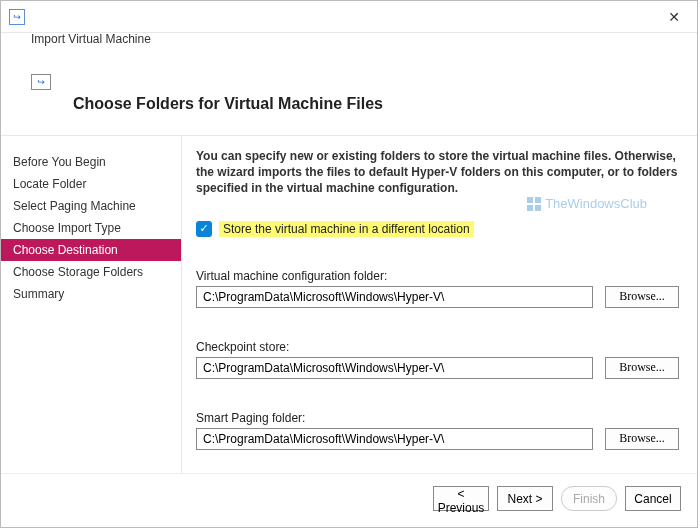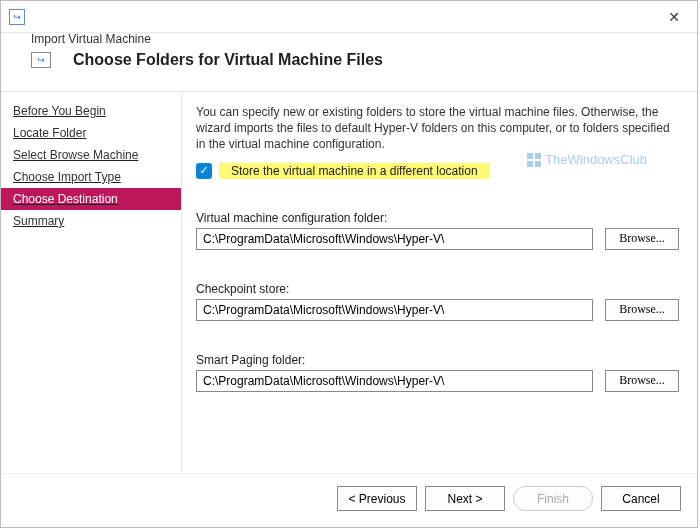--- a/index.html
+++ b/index.html
@@ -50,32 +50,32 @@
     .header .icon-box {
       width: 20px; height: 16px;
       border: 1px solid #888;
       display: flex; align-items: center; justify-content: center;
       font-size: 9px; color: #2d6fd2;
     }
     .header h1 {
       font-size: 16px;
       font-weight: 600;
       color: #222;
+      margin-top: 44px;
     }
 
     .body {
       display: flex;
       flex: 1;
       min-height: 0;
     }
     .sidebar {
       width: 180px;
       border-top: 1px solid #e8e8e8;
-      padding-top: 8px;
-      text-decoration: underline;
+      padding-top: 15px;
     }
     .sidebar-item {
       padding: 4px 12px;
       font-size: 12px;
       color: #333;
       cursor: pointer;
     }
     .sidebar-item.active {
       background: #be185d;
       color: #fff;
@@ -85,38 +85,39 @@
       flex: 1;
       border-left: 1px solid #e8e8e8;
       border-top: 1px solid #e8e8e8;
       padding: 12px 18px 12px 14px;
       position: relative;
     }
     .intro {
       font-size: 12px;
       color: #333;
       line-height: 1.35;
-      margin-bottom: 10px;
+      margin-bottom: 24px;
+      font-weight: bold;
     }
     .checkbox-row {
       display: flex;
       align-items: center;
       gap: 7px;
       margin-bottom: 12px;
     }
     .checkbox {
       width: 16px; height: 16px;
       background: #0a84d8;
       border-radius: 3px;
       display: flex; align-items: center; justify-content: center;
       color: #fff; font-size: 11px;
     }
     .checkbox-label {
       background: #fffa73;
-      padding: 1px 12px;
+      padding: 1px 4px;
       font-size: 12px;
     }
     .field-group { margin-bottom: 10px; margin-top: 32px; }
     .field-label {
       font-size: 12px;
       margin-bottom: 3px;
       display: block;
     }
     .field-row {
       display: flex;
@@ -158,21 +159,21 @@
     }
 
     .footer {
       display: flex;
       justify-content: flex-end;
       gap: 8px;
       padding: 12px 16px 16px 16px;
       border-top: 1px solid #eee;
     }
     .footer button {
-      width: 80px;
+      width: 56px;
       height: 25px;
       border: 1px solid #888;
       background: #fdfdfd;
       font-size: 12px;
       font-family: inherit;
       cursor: pointer;
     }
     .footer button.disabled {
       color: #aaa;
       border-color: #ccc;
@@ -196,23 +197,24 @@
   <div class="header">
     <div class="icon-box">↪</div>
     <h1>Choose Folders for Virtual Machine Files</h1>
   </div>
 
   <div class="body">
 
     <div class="sidebar">
       <div class="sidebar-item">Before You Begin</div>
       <div class="sidebar-item">Locate Folder</div>
-      <div class="sidebar-item">Select Browse Machine</div>
+      <div class="sidebar-item">Select Paging Machine</div>
       <div class="sidebar-item">Choose Import Type</div>
       <div class="sidebar-item active">Choose Destination</div>
+      <div class="sidebar-item">Choose Storage Folders</div>
       <div class="sidebar-item">Summary</div>
     </div>
 
     <div class="content">
       <p class="intro">You can specify new or existing folders to store the virtual machine files. Otherwise, the wizard imports the files to default Hyper-V folders on this computer, or to folders specified in the virtual machine configuration.</p>
 
       <div class="checkbox-row">
         <div class="checkbox">
           <span>✓</span>
         </div>

